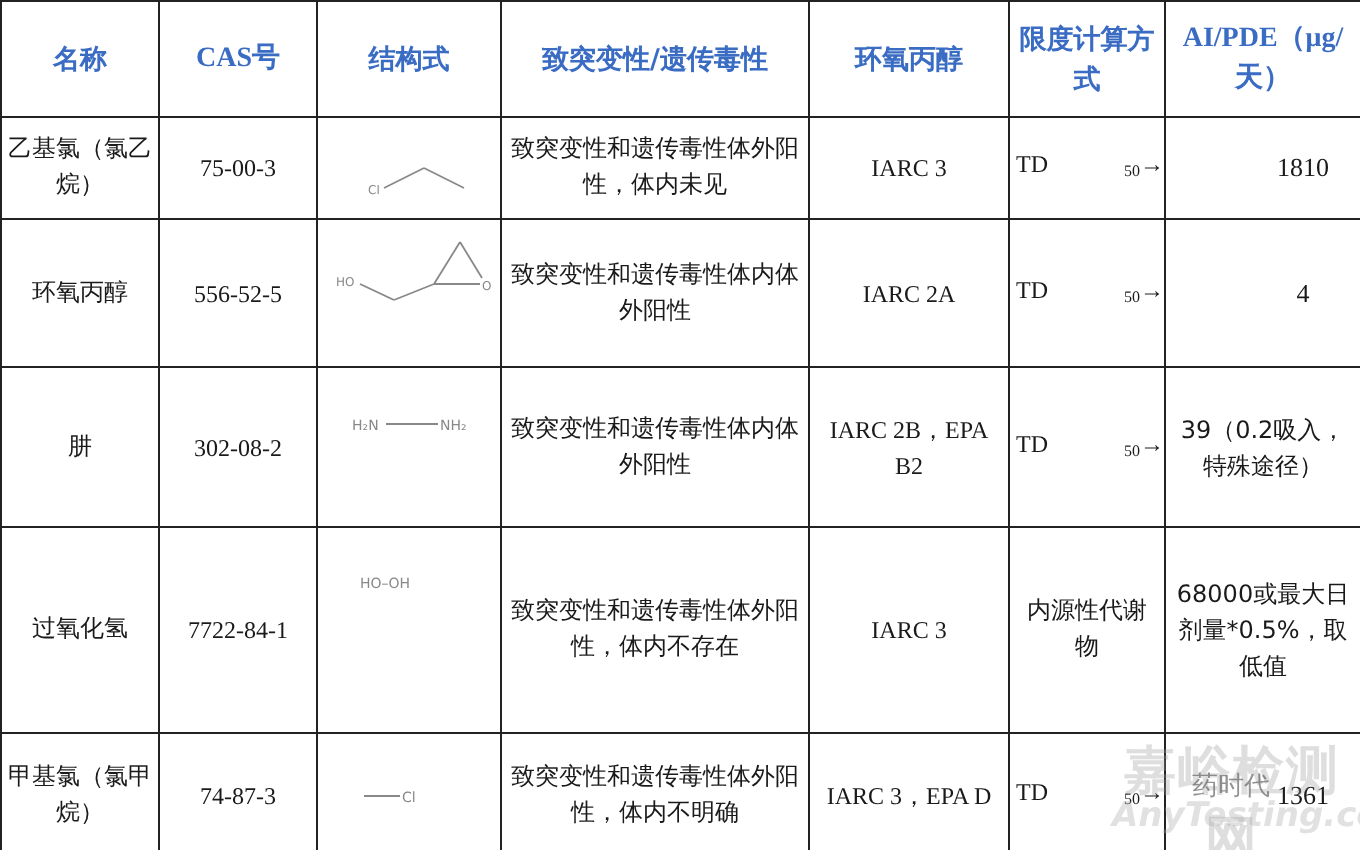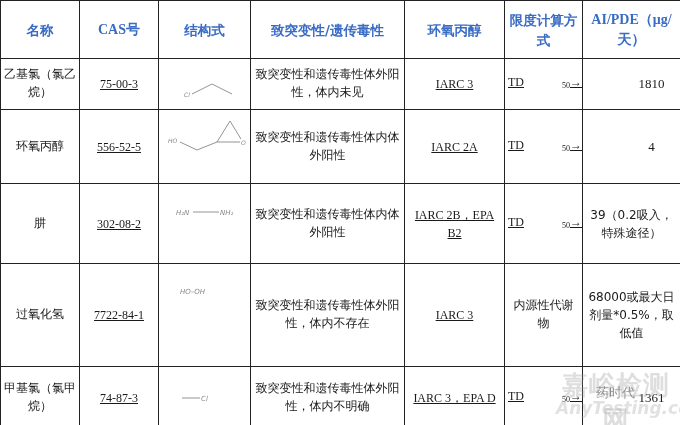--- a/index.html
+++ b/index.html
@@ -44,41 +44,39 @@
       font-family: "Liberation Serif", "DejaVu Serif", serif;
       font-size: 14px;
     }
     td.cjk {
       font-family: Liberation Mono, monospace;
       font-size: 12px;
     }
     td.num {
       font-family: "Liberation Serif", "DejaVu Serif", serif;
       font-size: 13px;
-      text-decoration: underline;
     }
     td.ai {
       font-family: "DejaVu Sans", "Liberation Sans", sans-serif;
       font-size: 12px;
       text-align: center;
     }
     td.ai .val-serif {
       font-family: "Liberation Serif", "DejaVu Serif", serif;
       font-size: 13px;
       margin-left: 40px;
     }
     sub {
       font-size: 8px;
       vertical-align: -2px;
       padding-left: 38px;
     }
     td.struct {
       padding: 0;
       position: relative;
-      font-style: italic;
     }
     td.struct svg {
       display: block;
     }
     .struct-label {
       font-family: "DejaVu Sans", "Liberation Sans", sans-serif;
       fill: #888888;
     }
     .watermark {
       position: absolute;

